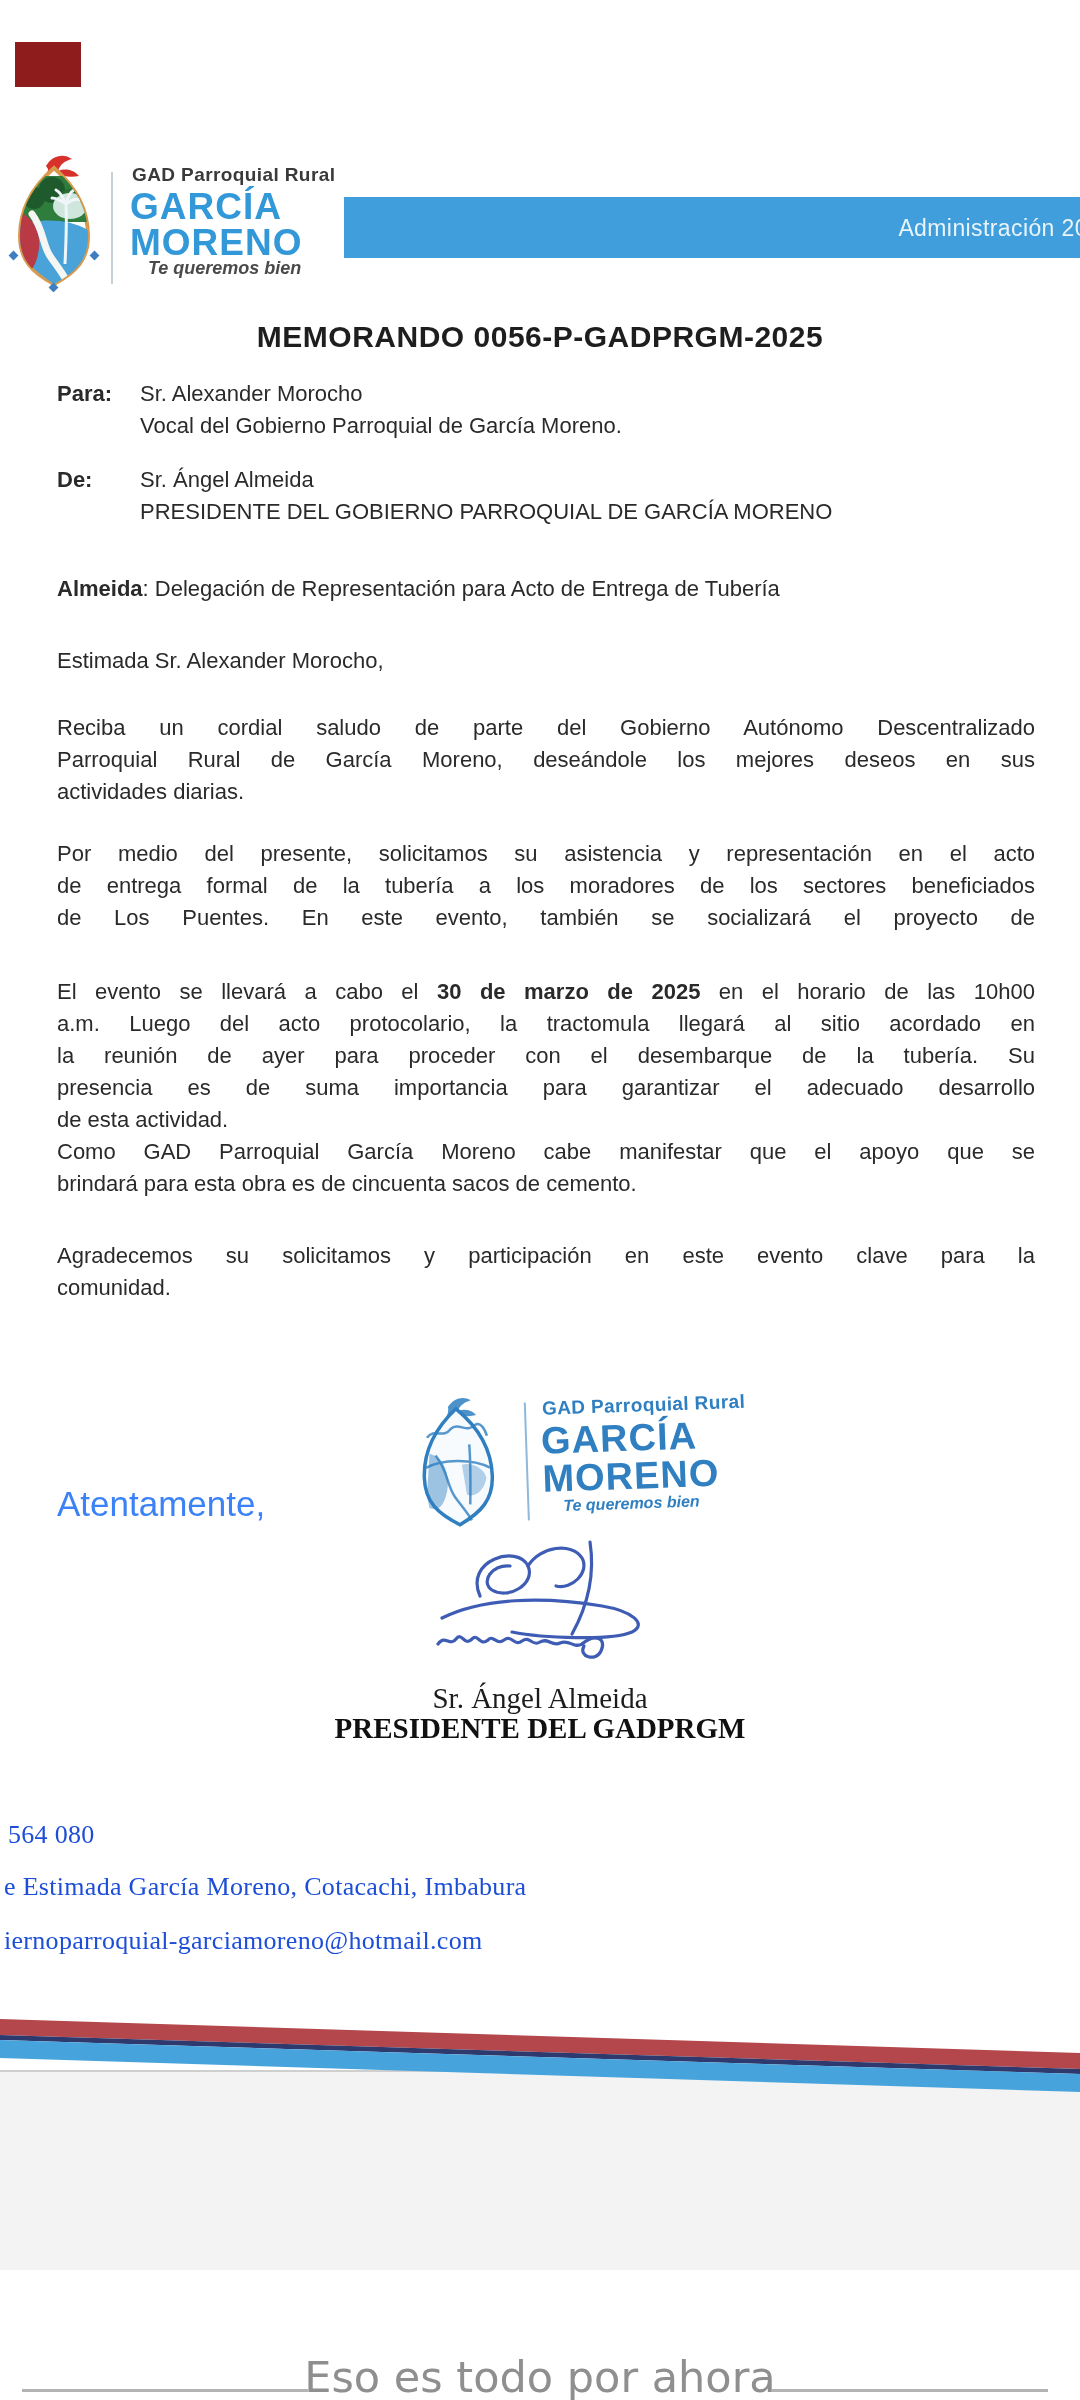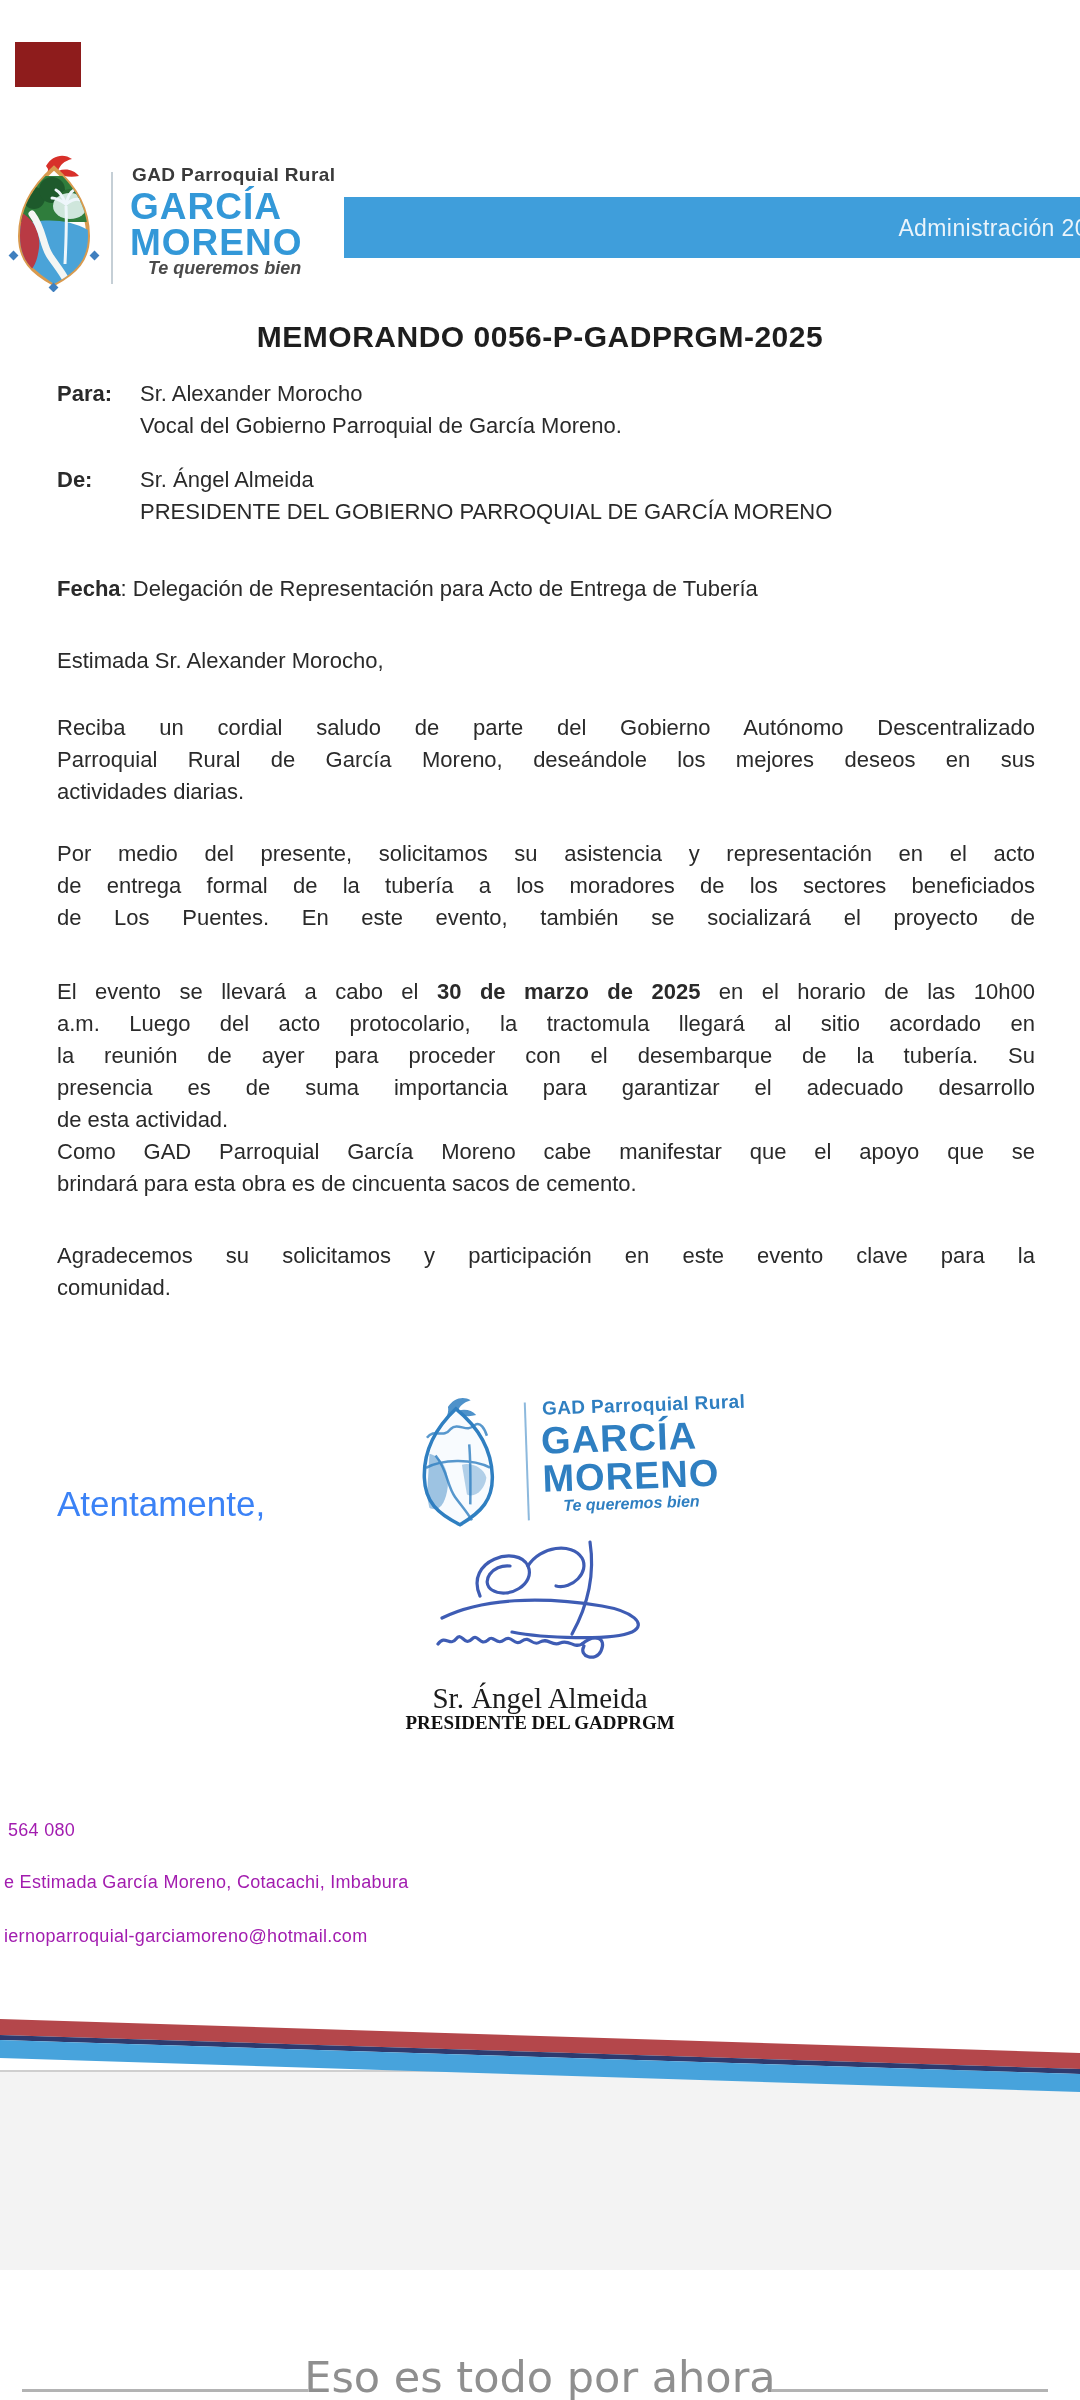--- a/index.html
+++ b/index.html
@@ -35,24 +35,24 @@
   .stamp-small{position:absolute;left:134px;top:6px;font-size:19px;font-weight:600;color:#2f7fc1;letter-spacing:.4px;}
   .stamp-big{position:absolute;font-size:38px;font-weight:bold;color:#2f7fc1;letter-spacing:1px;}
   #stamp-name1{left:132px;top:28px;}
   #stamp-name2{left:132px;top:66px;}
   .stamp-tag{position:absolute;left:152px;top:106px;font-size:16px;font-style:italic;font-weight:700;color:#2f7fc1;}
   #salutation{position:absolute;left:57px;top:1484px;font-size:35px;color:#3b82f6;}
   #signature{position:absolute;left:420px;top:1538px;}
   #signer-name{position:absolute;left:0;top:1682px;width:1080px;text-align:center;
                font-family:"Liberation Serif",serif;font-size:29px;color:#1c1c1c;}
   #signer-title{position:absolute;left:0;top:1712px;width:1080px;text-align:center;
-                font-family:"Liberation Serif",serif;font-size:19px;font-weight:bold;color:#111;}
+                font-family:"Liberation Serif",serif;font-size:29px;font-weight:bold;color:#111;}
 
   
-  .foot{position:absolute;font-size:18px;color:#a21caf;letter-spacing:.3px;}
+  .foot{position:absolute;font-size:26px;color:#1d4ed8;letter-spacing:.3px;font-family:Liberation Serif, serif;}
   #foot-phone{left:8px;top:1820px;}
   #foot-address{left:4px;top:1872px;}
   #foot-email{left:4px;top:1926px;}
 
   #band{position:absolute;left:-10px;top:2036px;width:1100px;transform:rotate(1.8deg);}
   #band .r{height:16px;background:#b4474b;}
   #band .n{height:5px;background:#2e3a6e;}
   #band .b{height:18px;background:#47a3dc;}
   #gray-panel{position:absolute;left:0;top:2070px;width:1080px;height:198px;background:#f3f3f3;border-top:2px solid #cfcfcf;}
 
@@ -112,21 +112,21 @@
   <div id="banner">
     <div id="banner-label">Administración 20</div>
   </div>
 
   <div id="memo-title">MEMORANDO 0056-P-GADPRGM-2025</div>
   <div id="memo-body">
       <div class="bline"><span class="lbl">Para:</span><span>Sr. Alexander Morocho</span></div>
       <div class="bline ind"><span>Vocal del Gobierno Parroquial de García Moreno.</span></div>
       <div class="bline" style="margin-top: 22px;"><span class="lbl">De:</span><span>Sr. Ángel Almeida</span></div>
       <div class="bline ind"><span>PRESIDENTE DEL GOBIERNO PARROQUIAL DE GARCÍA MORENO</span></div>
-      <div class="bline" style="margin-top: 45px;"><span style="font-weight: bold;">Fecha</span><span>: Delegación de Representación para Acto de Entrega de Tubería</span></div>
+      <div class="bline" style="margin-top: 45px;"><span style="font-weight: bold;">Almeida</span><span>: Delegación de Representación para Acto de Entrega de Tubería</span></div>
       <div class="bline" style="margin-top: 40px;"><span>Estimada Sr. Alexander Morocho,</span></div>
       <div class="bline just" style="margin-top: 35px;"><span>Reciba un cordial saludo de parte del Gobierno Autónomo Descentralizado</span></div>
       <div class="bline just"><span>Parroquial Rural de García Moreno, deseándole los mejores deseos en sus</span></div>
       <div class="bline"><span>actividades diarias.</span></div>
       <div class="bline just" style="margin-top: 30px;"><span>Por medio del presente, solicitamos su asistencia y representación en el acto</span></div>
       <div class="bline just"><span>de entrega formal de la tubería a los moradores de los sectores beneficiados</span></div>
       <div class="bline just"><span>de Los Puentes. En este evento, también se socializará el proyecto de</span></div>
       <div class="bline just" style="margin-top: 42px;"><span>El evento se llevará a cabo el </span><span style="font-weight: bold;">30 de marzo de 2025</span><span> en el horario de las 10h00</span></div>
       <div class="bline just"><span>a.m. Luego del acto protocolario, la tractomula llegará al sitio acordado en</span></div>
       <div class="bline just"><span>la reunión de ayer para proceder con el desembarque de la tubería. Su</span></div>

